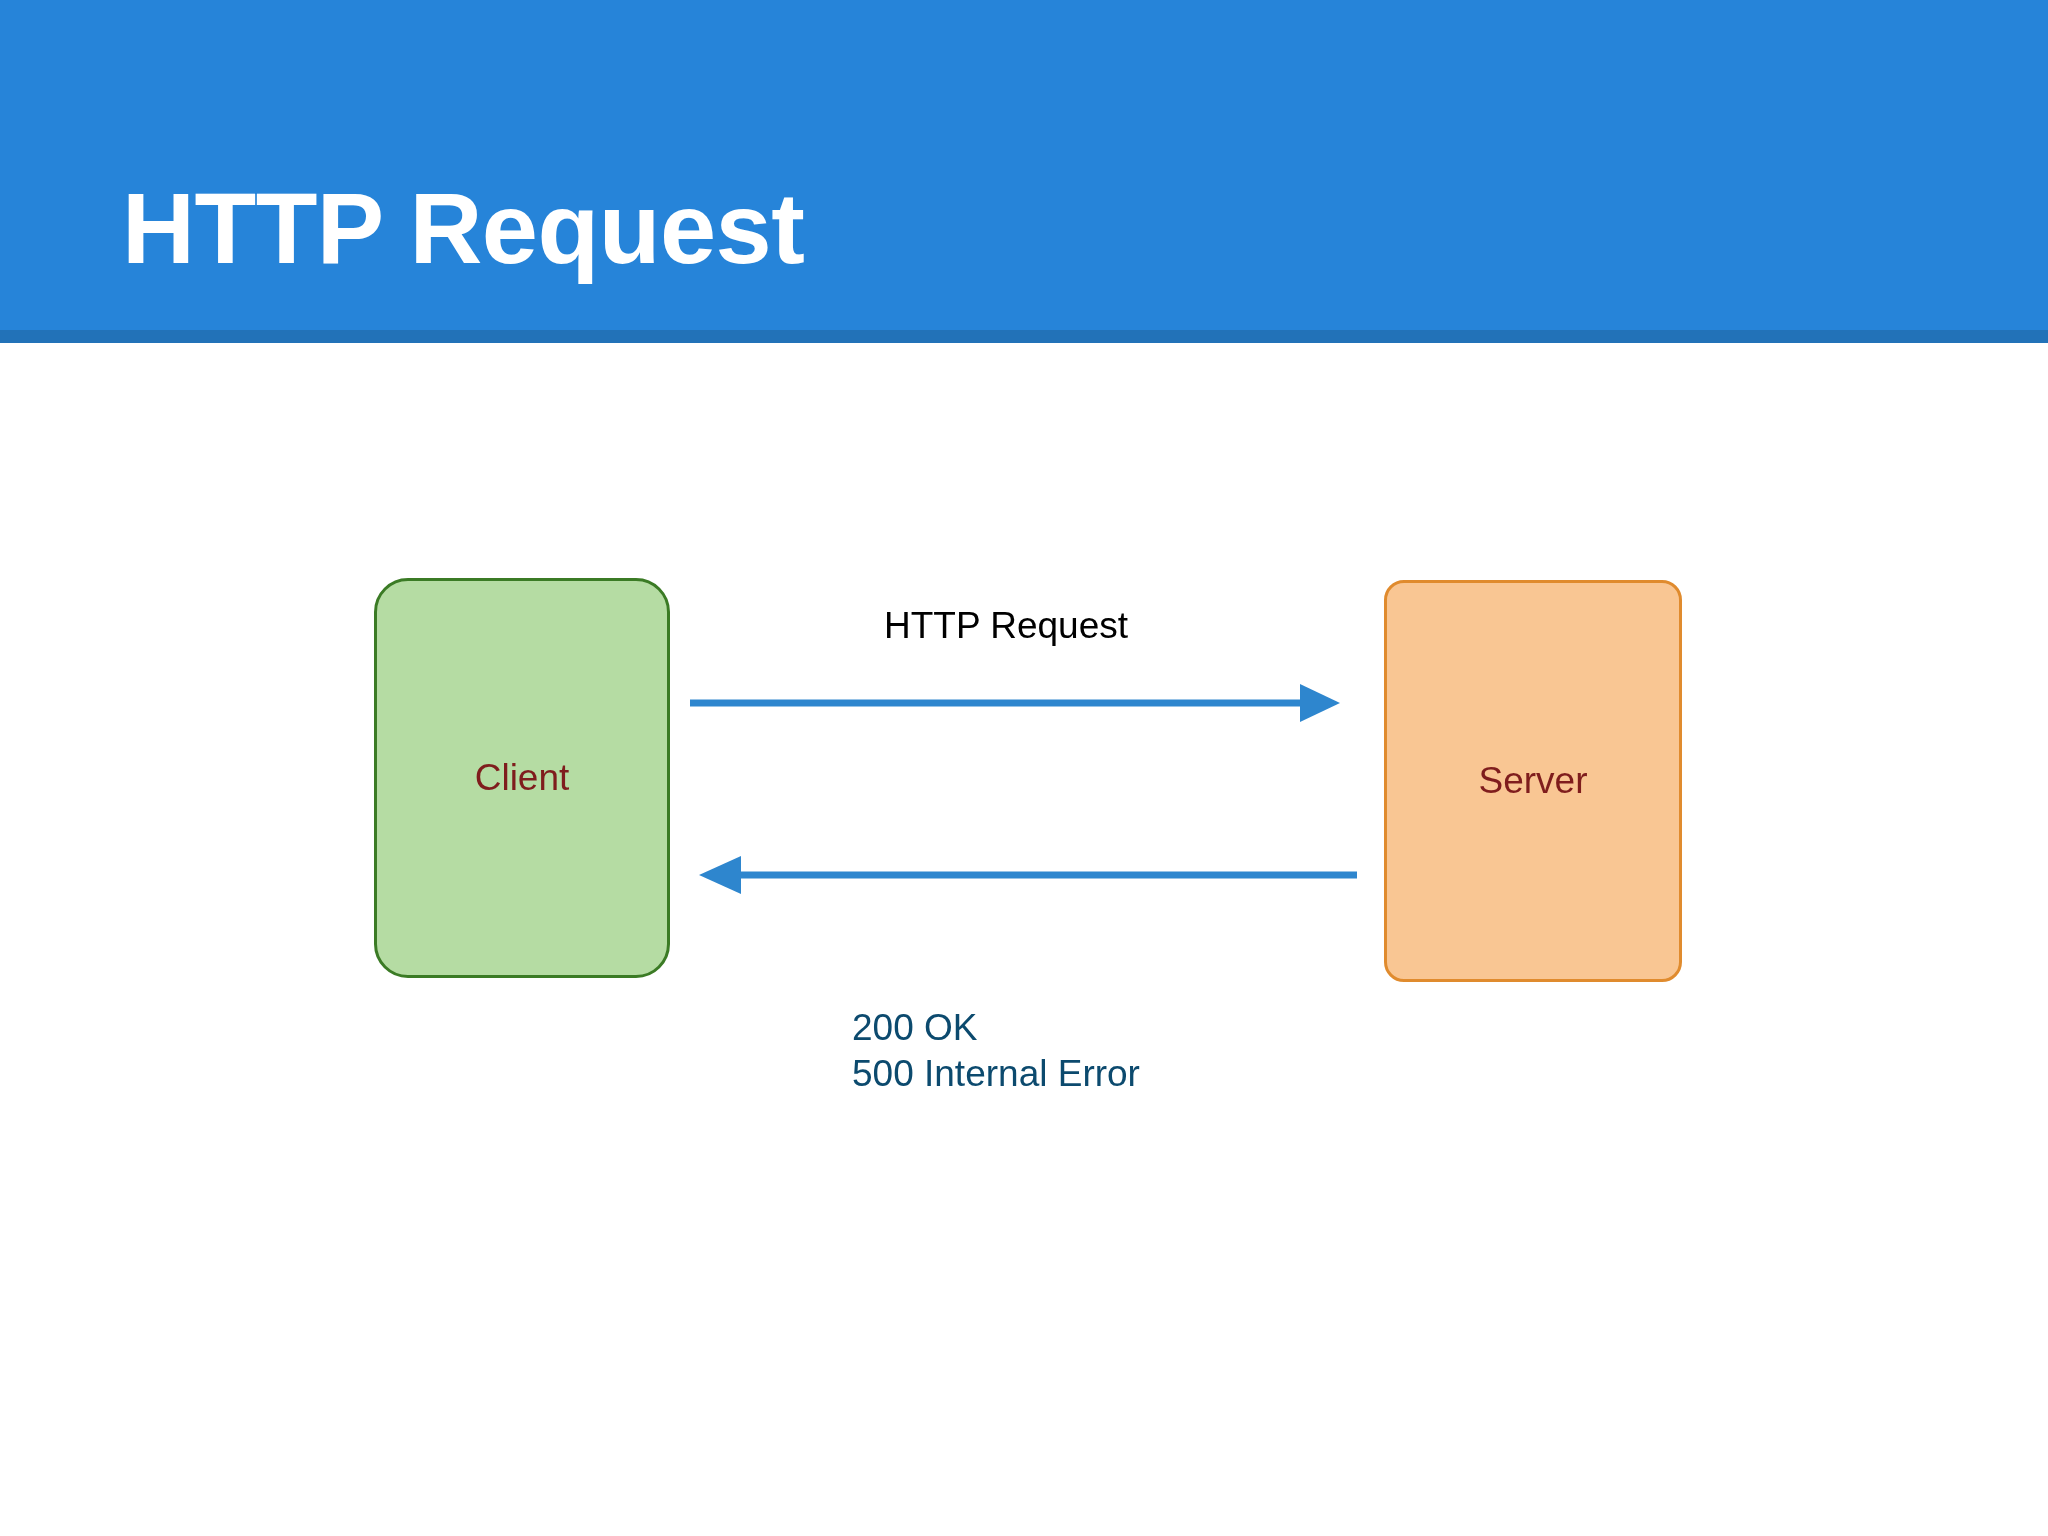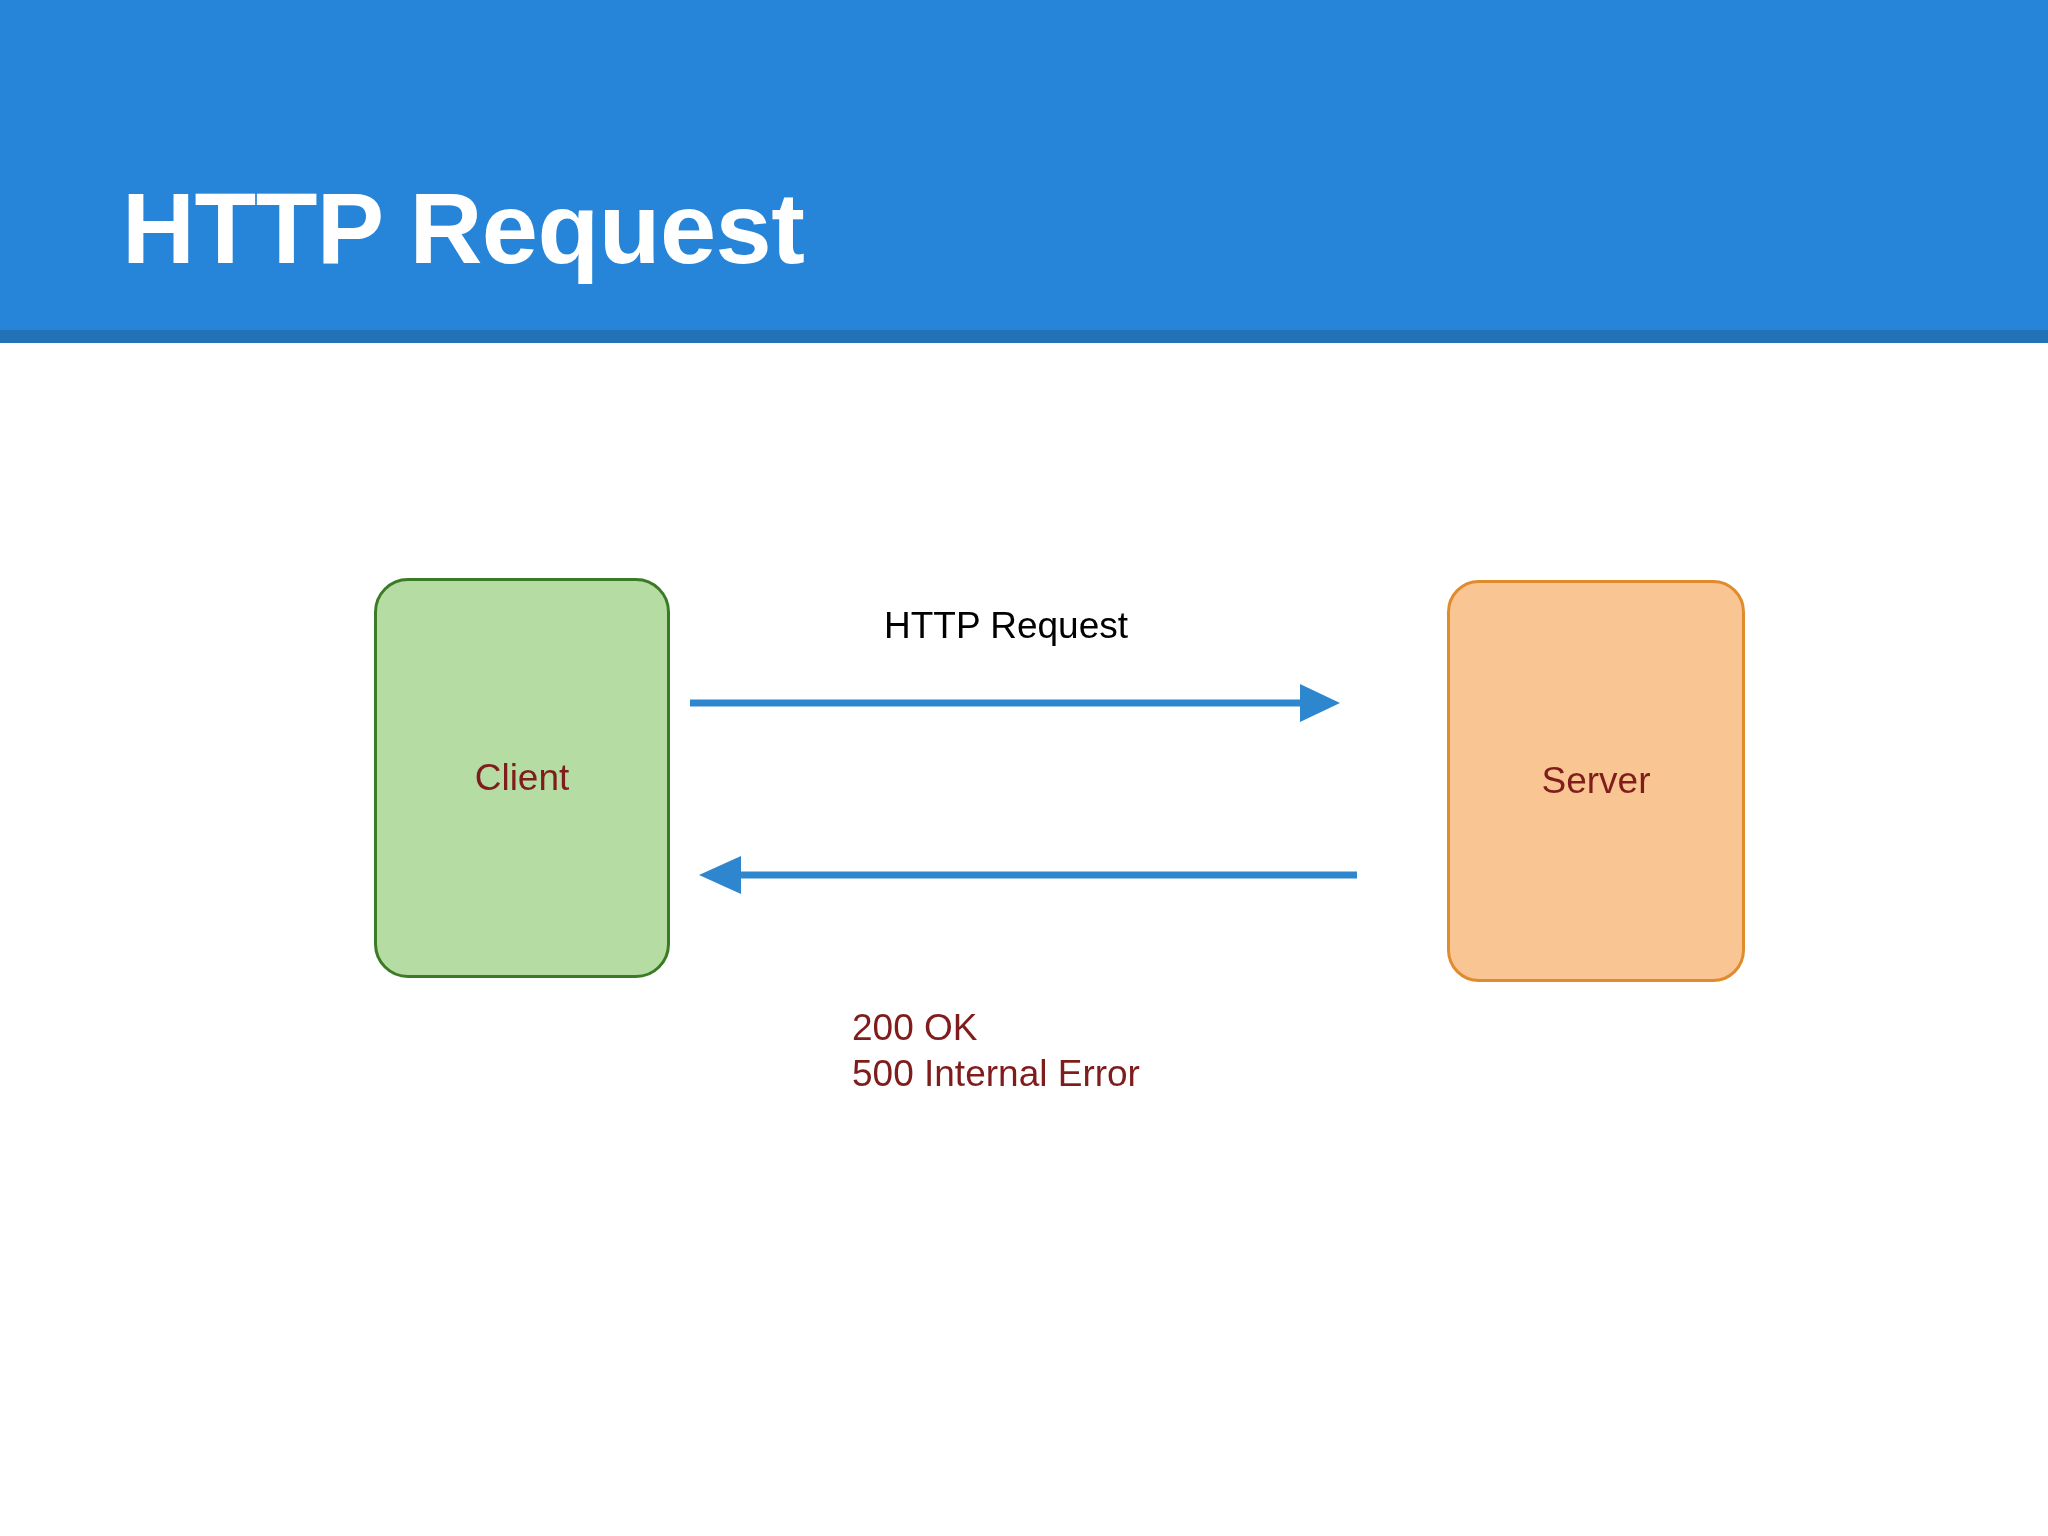--- a/index.html
+++ b/index.html
@@ -62,27 +62,27 @@
   .node-client {
     left: 374px;
     top: 578px;
     width: 296px;
     height: 400px;
     background: #B5DCA3;
     border: 3px solid #3B7B25;
     border-radius: 34px;
   }
   .node-server {
-    left: 1447px;
+    left: 1384px;
     top: 580px;
     width: 298px;
     height: 402px;
     background: #F9C693;
     border: 3px solid #E08B2E;
-    border-radius: 32px;
+    border-radius: 20px;
   }
 
   
   .arrow-svg {
     position: absolute;
     left: 0;
     top: 0;
     width: 2048px;
     height: 1536px;
     overflow: visible;
@@ -104,21 +104,21 @@
     left: 808px;
     top: 930px;
   }
 
   
   .status-list {
     position: absolute;
     left: 852px;
     top: 1005px;
     font-size: 37px;
-    color: #7f1d1d;
+    color: #0c4a6e;
   }
   .status-list .status-line {
     line-height: 46px;
     white-space: nowrap;
   }
 </style>
 </head>
 <body>
 
 <div id="slide">

